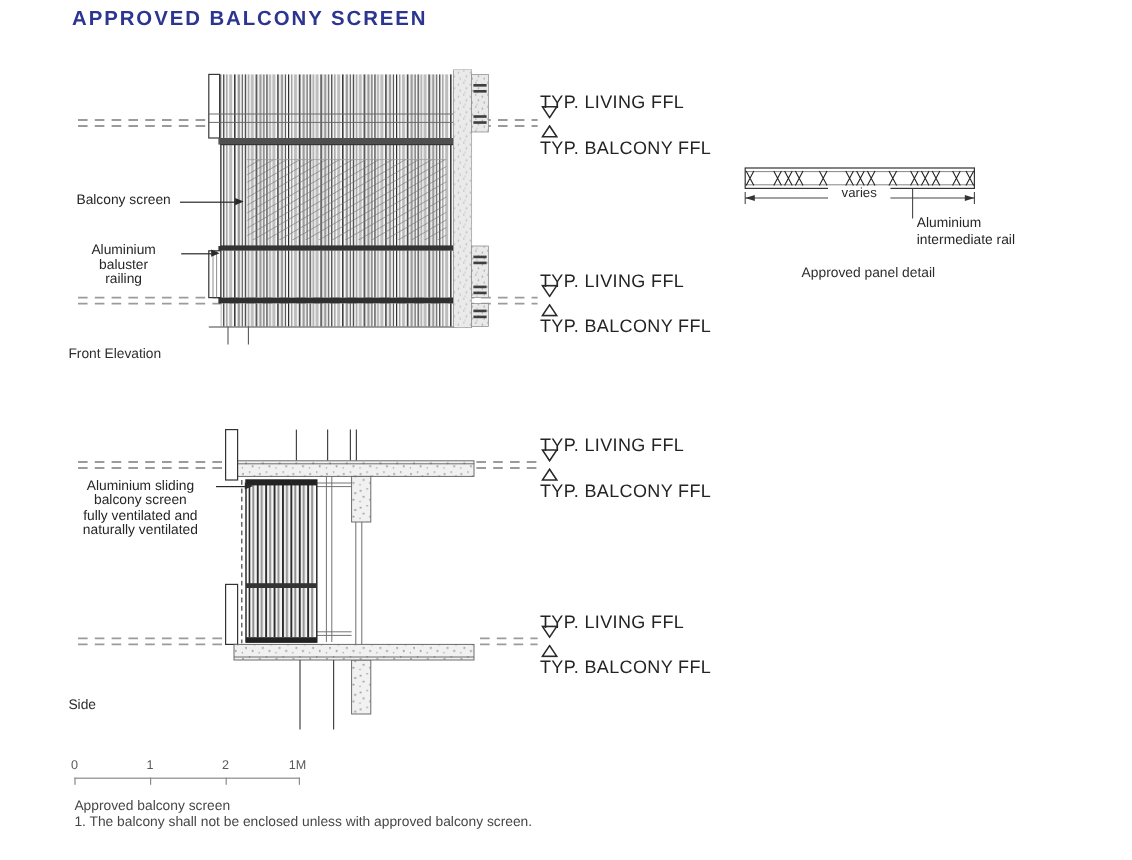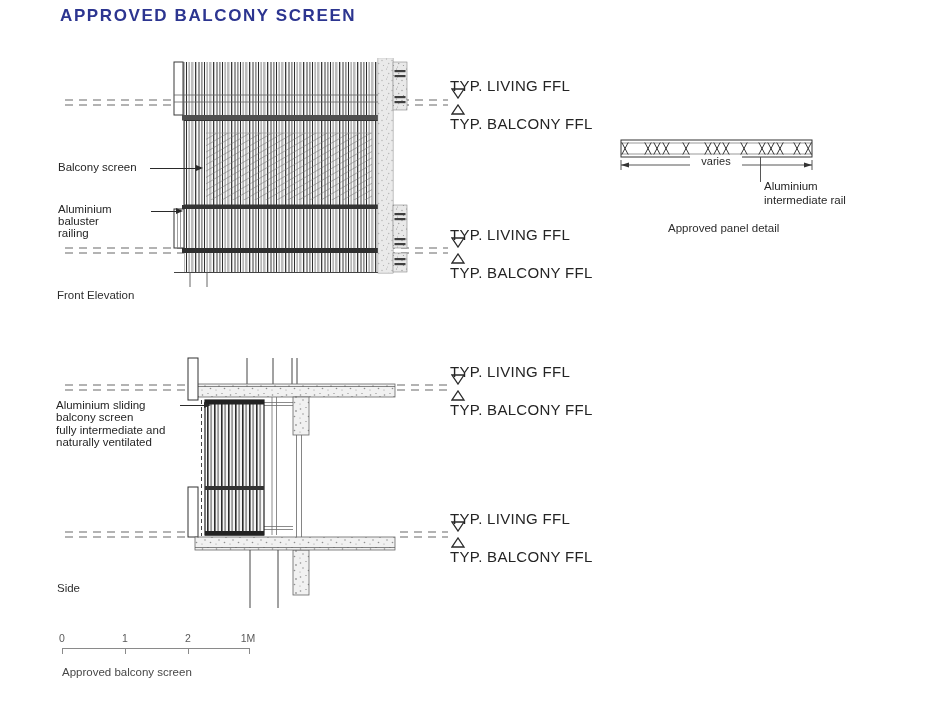--- a/index.html
+++ b/index.html
@@ -7,21 +7,21 @@
   #page {
     position:relative; width:943px; height:717px; background:#ffffff;
     font-family:"Liberation Sans", sans-serif; overflow:hidden;
   }
   .abs { position:absolute; }
   #title {
     left:60px; top:6px; font-size:17px; font-weight:bold; color:#2c3590;
     letter-spacing:1.6px; white-space:nowrap;
   }
   .lbl { font-size:11.5px; color:#262626; line-height:11.8px; }
-  .lbl-r { text-align:left; }
+  .lbl-r { text-align:center; }
   .lbl-line { display:block; }
   .caption { font-size:11.5px; color:#2e2e2e; white-space:nowrap; }
   .leader { height:1.2px; background:#2a2a2a; }
   .arrow-r {
     width:0; height:0; border-top:3.5px solid transparent;
     border-bottom:3.5px solid transparent; border-left:7px solid #2a2a2a;
   }
   .ffl-group { left:450px; width:130px; height:62px; }
   .m-text { position:absolute; left:0; font-size:15px; color:#242424; white-space:nowrap; letter-spacing:.3px; }
   .tri { position:absolute; left:1px; }
@@ -214,21 +214,21 @@
 
     <g stroke="#444" stroke-width="1">
       <line x1="190" y1="200" x2="190" y2="258"></line>
       <line x1="218" y1="200" x2="218" y2="258"></line>
     </g>
   </svg>
 
   <div class="abs lbl lbl-r" style="left:56px; top:399px; width:122px; line-height:12.3px;">
     <span class="lbl-line">Aluminium sliding</span>
     <span class="lbl-line">balcony screen</span>
-    <span class="lbl-line">fully intermediate and</span>
+    <span class="lbl-line">fully ventilated and</span>
     <span class="lbl-line">naturally ventilated</span>
   </div>
   <div class="abs leader" style="left:180px; top:405px; width:25px;"></div>
   <div class="abs arrow-r" style="left:204px; top:402px;"></div>
 
   <div class="abs caption" style="left:57px; top:582px;">Side</div>
 
   <div class="abs ffl-group" style="top:77px;">
     <div class="m-text" style="top:0;">TYP. LIVING FFL</div>
     <svg class="tri" style="top:11px;" width="15" height="11">
@@ -324,14 +324,15 @@
     <span class="scale-num" style="left:130px;">2</span>
     <span class="scale-num" style="left:190px;">1M</span>
     <div class="scale-line" style="left:4px; width:188px;"></div>
     <div class="scale-tick" style="left:4px;"></div>
     <div class="scale-tick" style="left:67px;"></div>
     <div class="scale-tick" style="left:130px;"></div>
     <div class="scale-tick" style="left:191px;"></div>
   </div>
 
   <div class="abs note" style="left:62px; top:666px;">Approved balcony screen</div>
+  <div class="abs note" style="left:62px; top:679px;">1. The balcony shall not be enclosed unless with approved balcony screen.</div>
 
 </div>
 
 </body></html>

